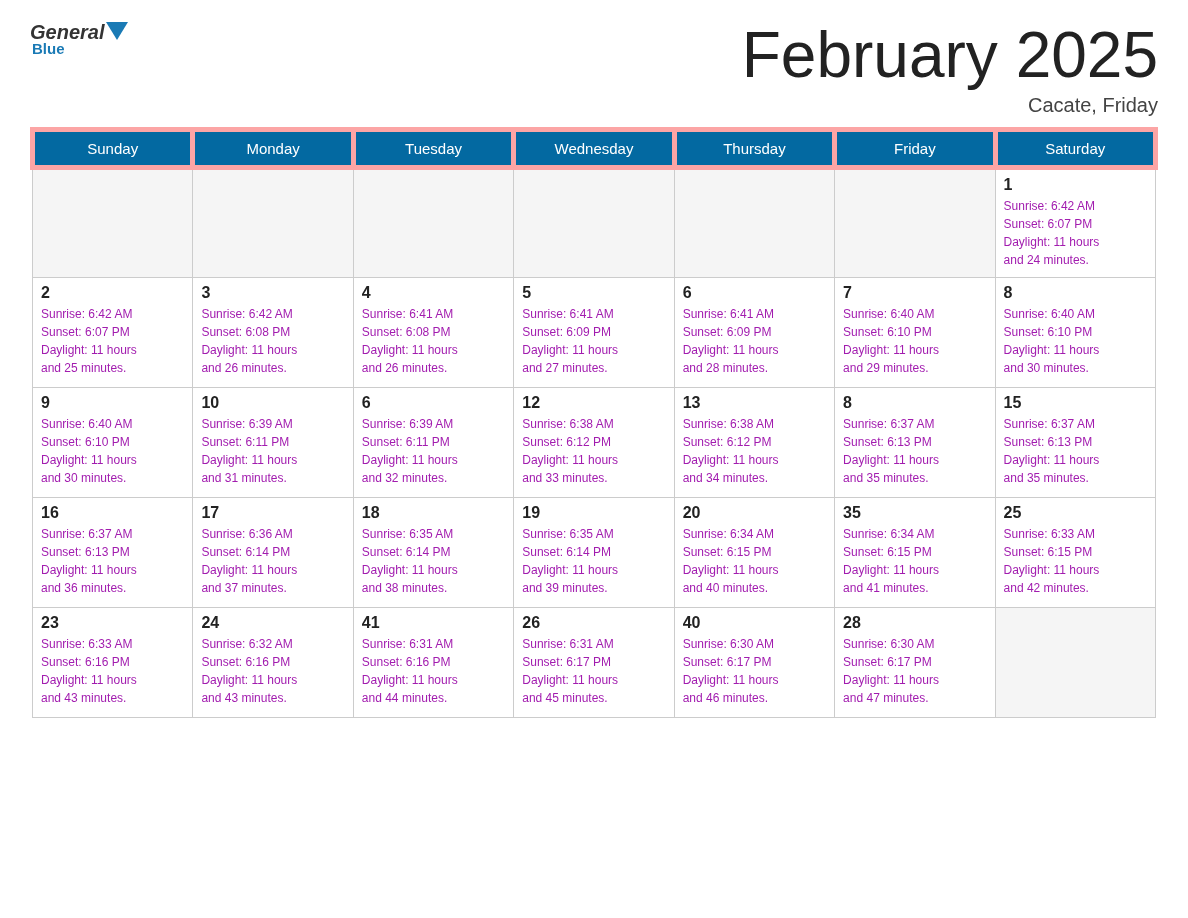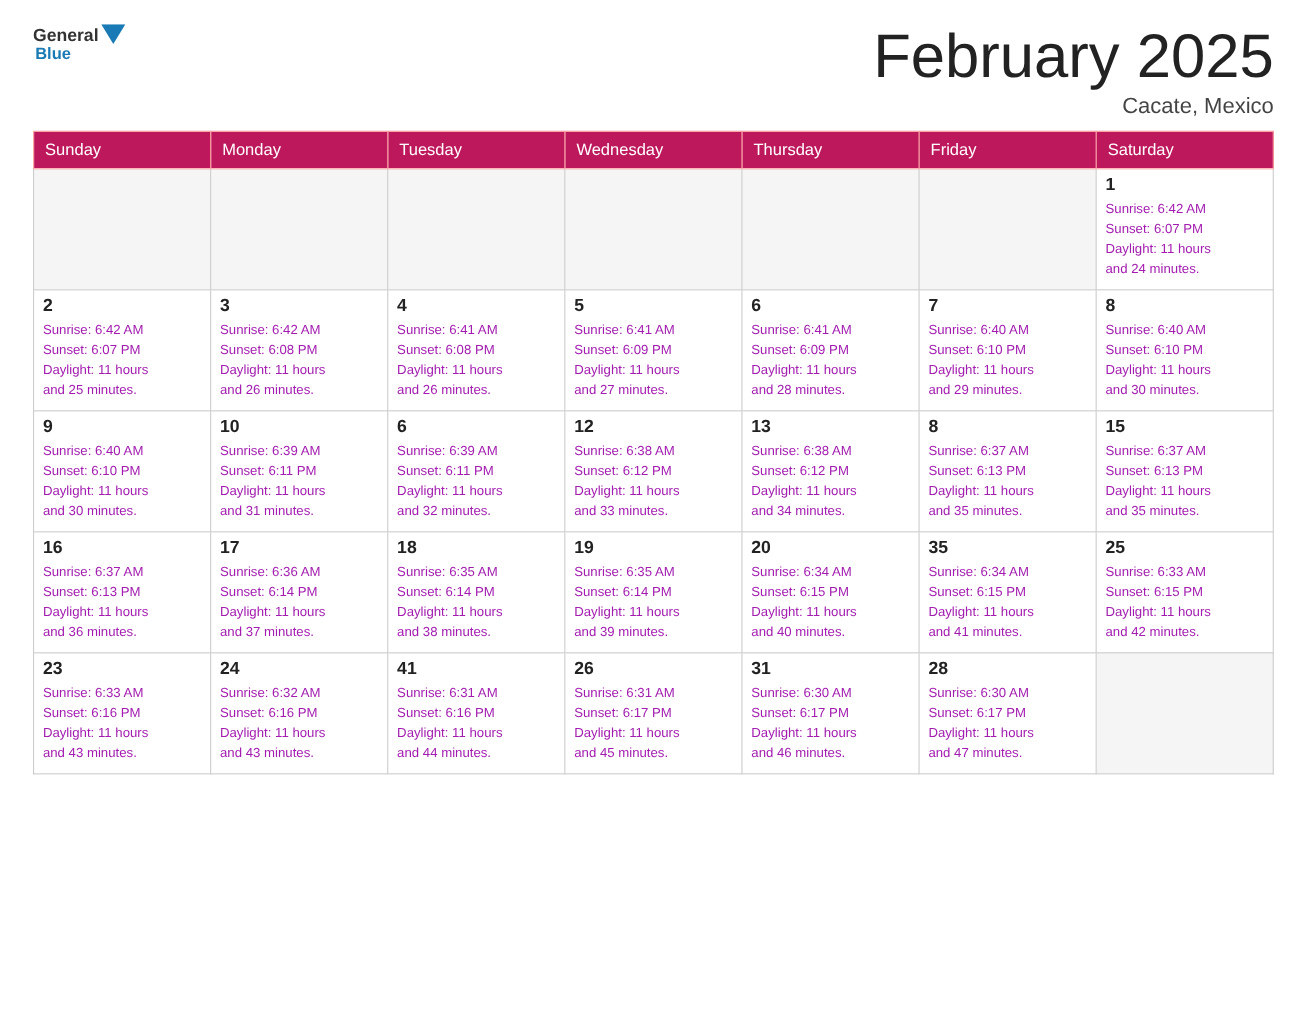--- a/index.html
+++ b/index.html
@@ -10,56 +10,57 @@
       width: 1188px;
       min-height: 918px;
     }
     .header {
       display: flex;
       justify-content: space-between;
       align-items: flex-start;
       margin-bottom: 10px;
     }
     .logo-text-general {
-      font-size: 16px;
+      font-size: 20px;
       font-weight: bold;
       color: #333;
+      font-style: italic;
     }
     .logo-text-blue {
       font-size: 15px;
       font-weight: bold;
       color: #1a7ab5;
     }
     .title-block {
       text-align: right;
     }
     .calendar-title {
-      font-size: 56px;
+      font-size: 64px;
       font-weight: normal;
       color: #222;
       line-height: 1.1;
     }
     .location {
       font-size: 20px;
       color: #444;
       margin-top: 4px;
     }
     table {
       width: 100%;
       border-collapse: collapse;
       margin-top: 10px;
     }
     thead tr th {
-      background-color: #be185d;
+      background-color: #0369a1;
       color: #fff;
       font-size: 15px;
       font-weight: normal;
       padding: 8px 10px;
-      text-align: left;
-      border: 1px solid #fca5a5;
+      text-align: center;
+      border: 5px solid #fca5a5;
     }
     tbody tr td {
       width: 14.28%;
       vertical-align: top;
       border: 1px solid #ccc;
       padding: 6px 8px;
       min-height: 100px;
       height: 110px;
       font-size: 12.5px;
       color: #333;
@@ -104,21 +105,21 @@
       <span class="logo-arrow">
         <svg width="22" height="18" viewBox="0 0 22 18">
           <polygon points="11,18 0,0 22,0" fill="#1a7ab5"></polygon>
         </svg>
       </span>
     </div>
     <span class="logo-text-blue" style="margin-top:-4px; margin-left:2px;">Blue</span>
   </div>
   <div class="title-block">
     <div class="calendar-title">February 2025</div>
-    <div class="location">Cacate, Mexico</div>
+    <div class="location">Cacate, Friday</div>
   </div>
 </div>
 
 <table>
   <thead>
     <tr>
     <th>Sunday</th>
         <th>Monday</th>
         <th>Tuesday</th>
         <th>Wednesday</th>
@@ -241,21 +242,21 @@
         </td>
         <td>
           <div class="day-number">41</div>
           <div class="day-info">Sunrise: 6:31 AM<br>Sunset: 6:16 PM<br>Daylight: 11 hours<br>and 44 minutes.</div>
         </td>
         <td>
           <div class="day-number">26</div>
           <div class="day-info">Sunrise: 6:31 AM<br>Sunset: 6:17 PM<br>Daylight: 11 hours<br>and 45 minutes.</div>
         </td>
         <td>
-          <div class="day-number">31</div>
+          <div class="day-number">40</div>
           <div class="day-info">Sunrise: 6:30 AM<br>Sunset: 6:17 PM<br>Daylight: 11 hours<br>and 46 minutes.</div>
         </td>
         <td>
           <div class="day-number">28</div>
           <div class="day-info">Sunrise: 6:30 AM<br>Sunset: 6:17 PM<br>Daylight: 11 hours<br>and 47 minutes.</div>
         </td>
         <td class="empty"></td>
       </tr>
     </tbody>
 </table>

